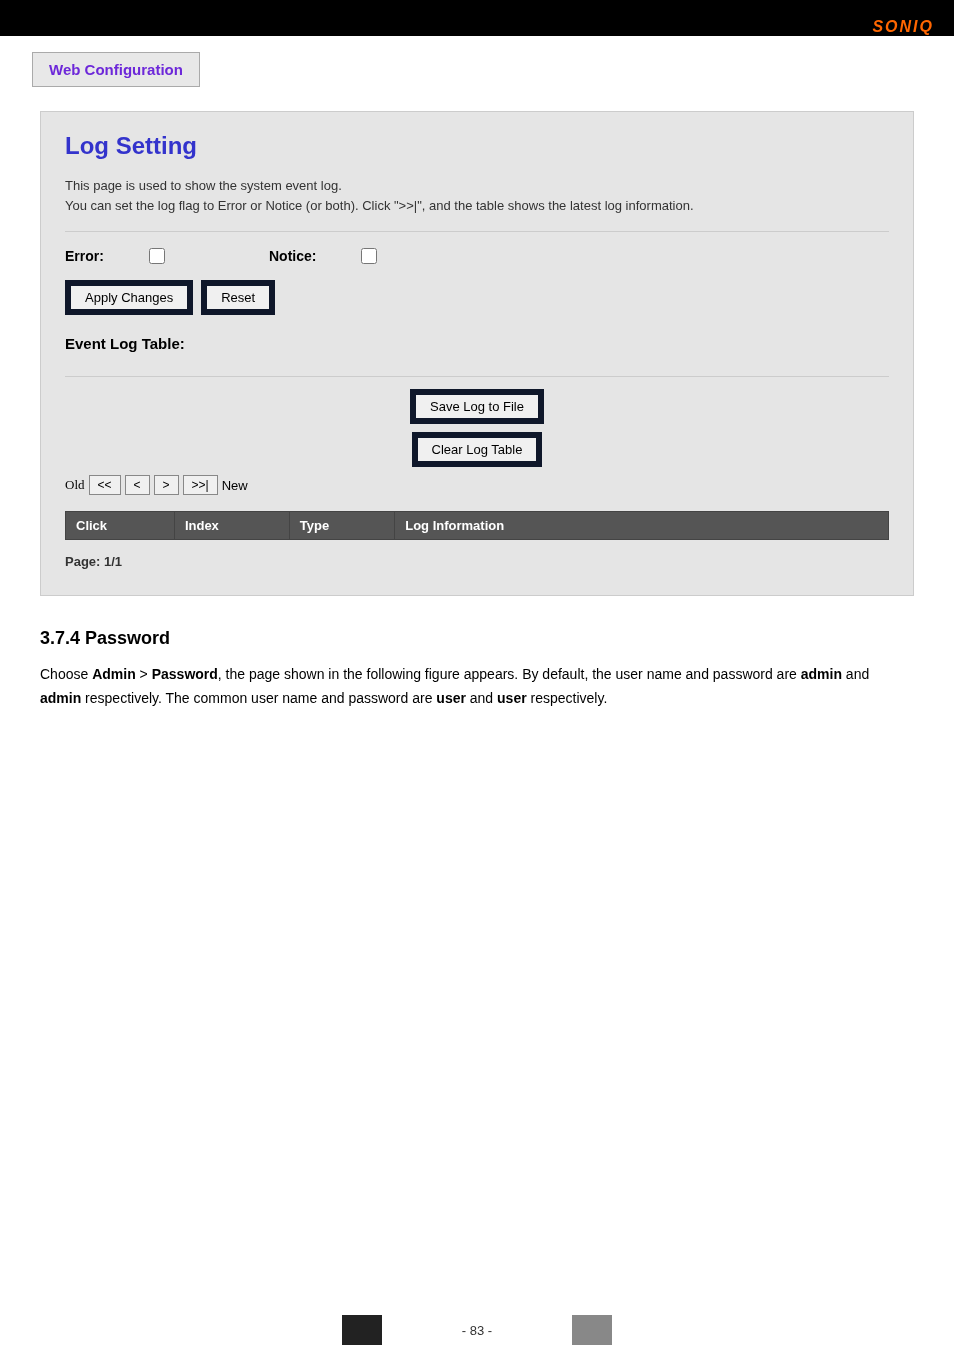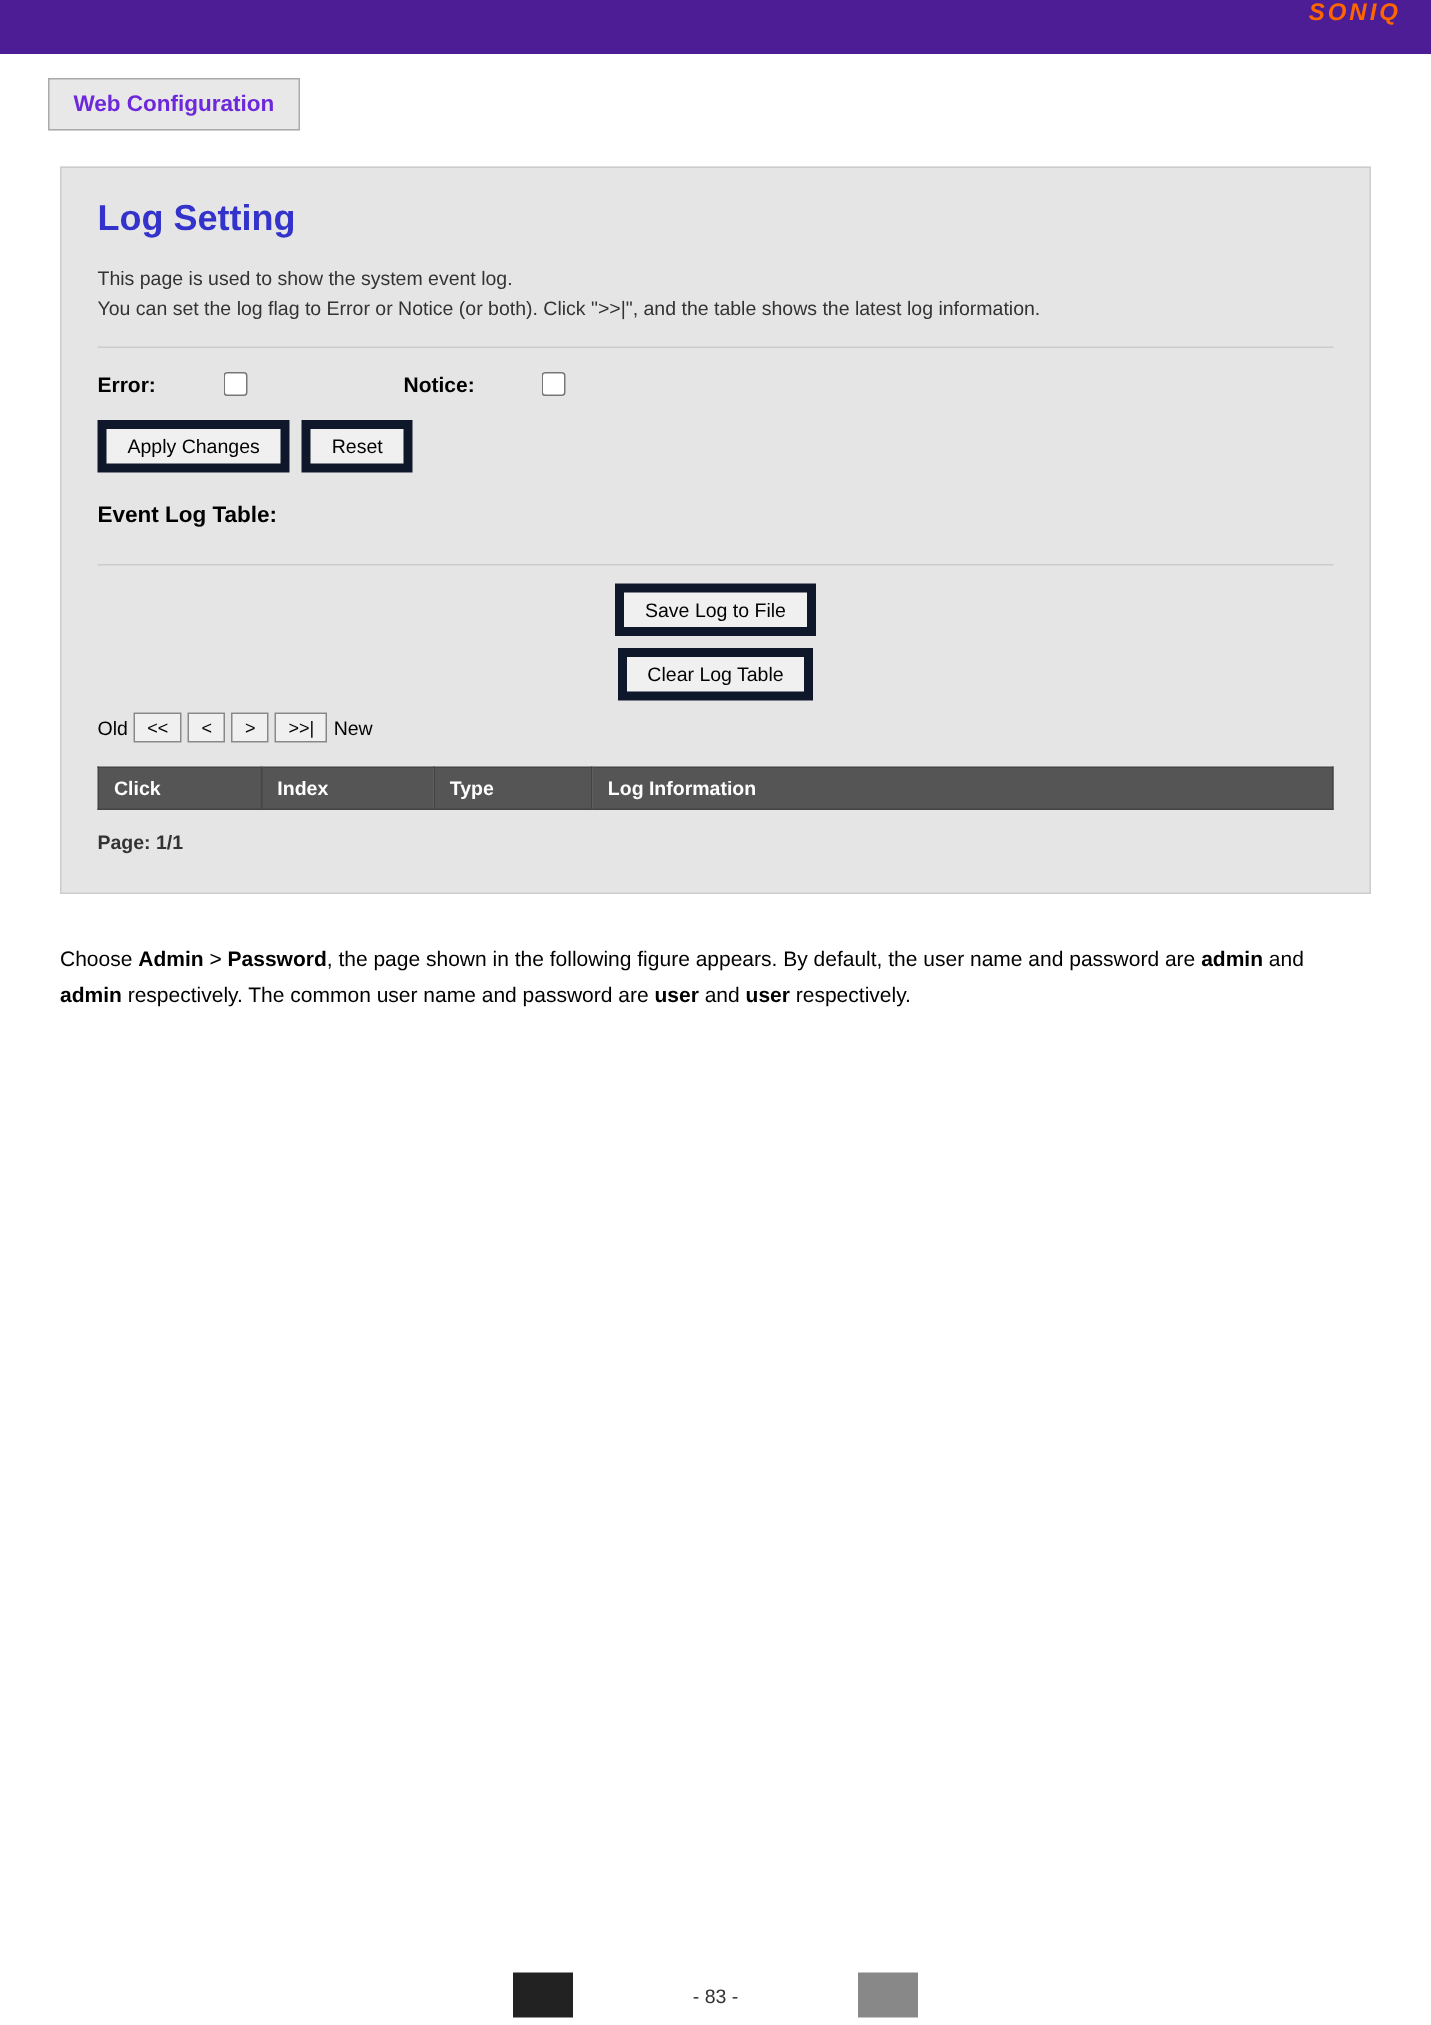--- a/index.html
+++ b/index.html
@@ -8,24 +8,24 @@
       font-family: Arial, sans-serif;
       font-size: 14px;
       background: #ffffff;
       width: 954px;
       min-height: 1350px;
       position: relative;
     }
 
     
     .top-bar {
-      background: #4c1d95;
+      background: #000000;
       height: 36px;
       display: flex;
-      align-items: flex-start;
+      align-items: flex-end;
       justify-content: flex-end;
       padding-right: 20px;
     }
 
     .brand-logo {
       color: #ff6600;
       font-weight: bold;
       font-size: 16px;
       letter-spacing: 2px;
       font-style: italic;
@@ -144,20 +144,21 @@
     .nav-row {
       display: flex;
       align-items: center;
       gap: 4px;
       margin: 4px 0 16px 0;
     }
 
     .nav-label {
       font-size: 13px;
       color: #000000;
+      font-family: Liberation Serif, serif;
     }
 
     .nav-btn {
       border: 1px solid #888888;
       background: #f0f0f0;
       padding: 2px 8px;
       font-size: 12px;
       cursor: pointer;
       color: #000000;
     }
@@ -319,20 +320,21 @@
       </table>
 
       <div class="page-info">Page: 1/1</div>
     </div>
 
   </div>
 
 </div>
 
 <div class="section-374">
+  <div class="section-title">3.7.4  Password</div>
   <div class="section-body">
     <span>Choose </span><span class="bold">Admin</span><span> &gt; </span><span class="bold">Password</span><span>, the page shown in the following figure appears. By default, the user name and password are </span><span class="bold">admin</span><span> and </span><span class="bold">admin</span><span> respectively. The common user name and password are </span><span class="bold">user</span><span> and </span><span class="bold">user</span><span> respectively.</span>
   </div>
 </div>
 
 <div class="bottom-bar">
   <div class="bottom-block-left"></div>
   <span class="page-number">- 83 -</span>
   <div class="bottom-block-right"></div>
 </div>

